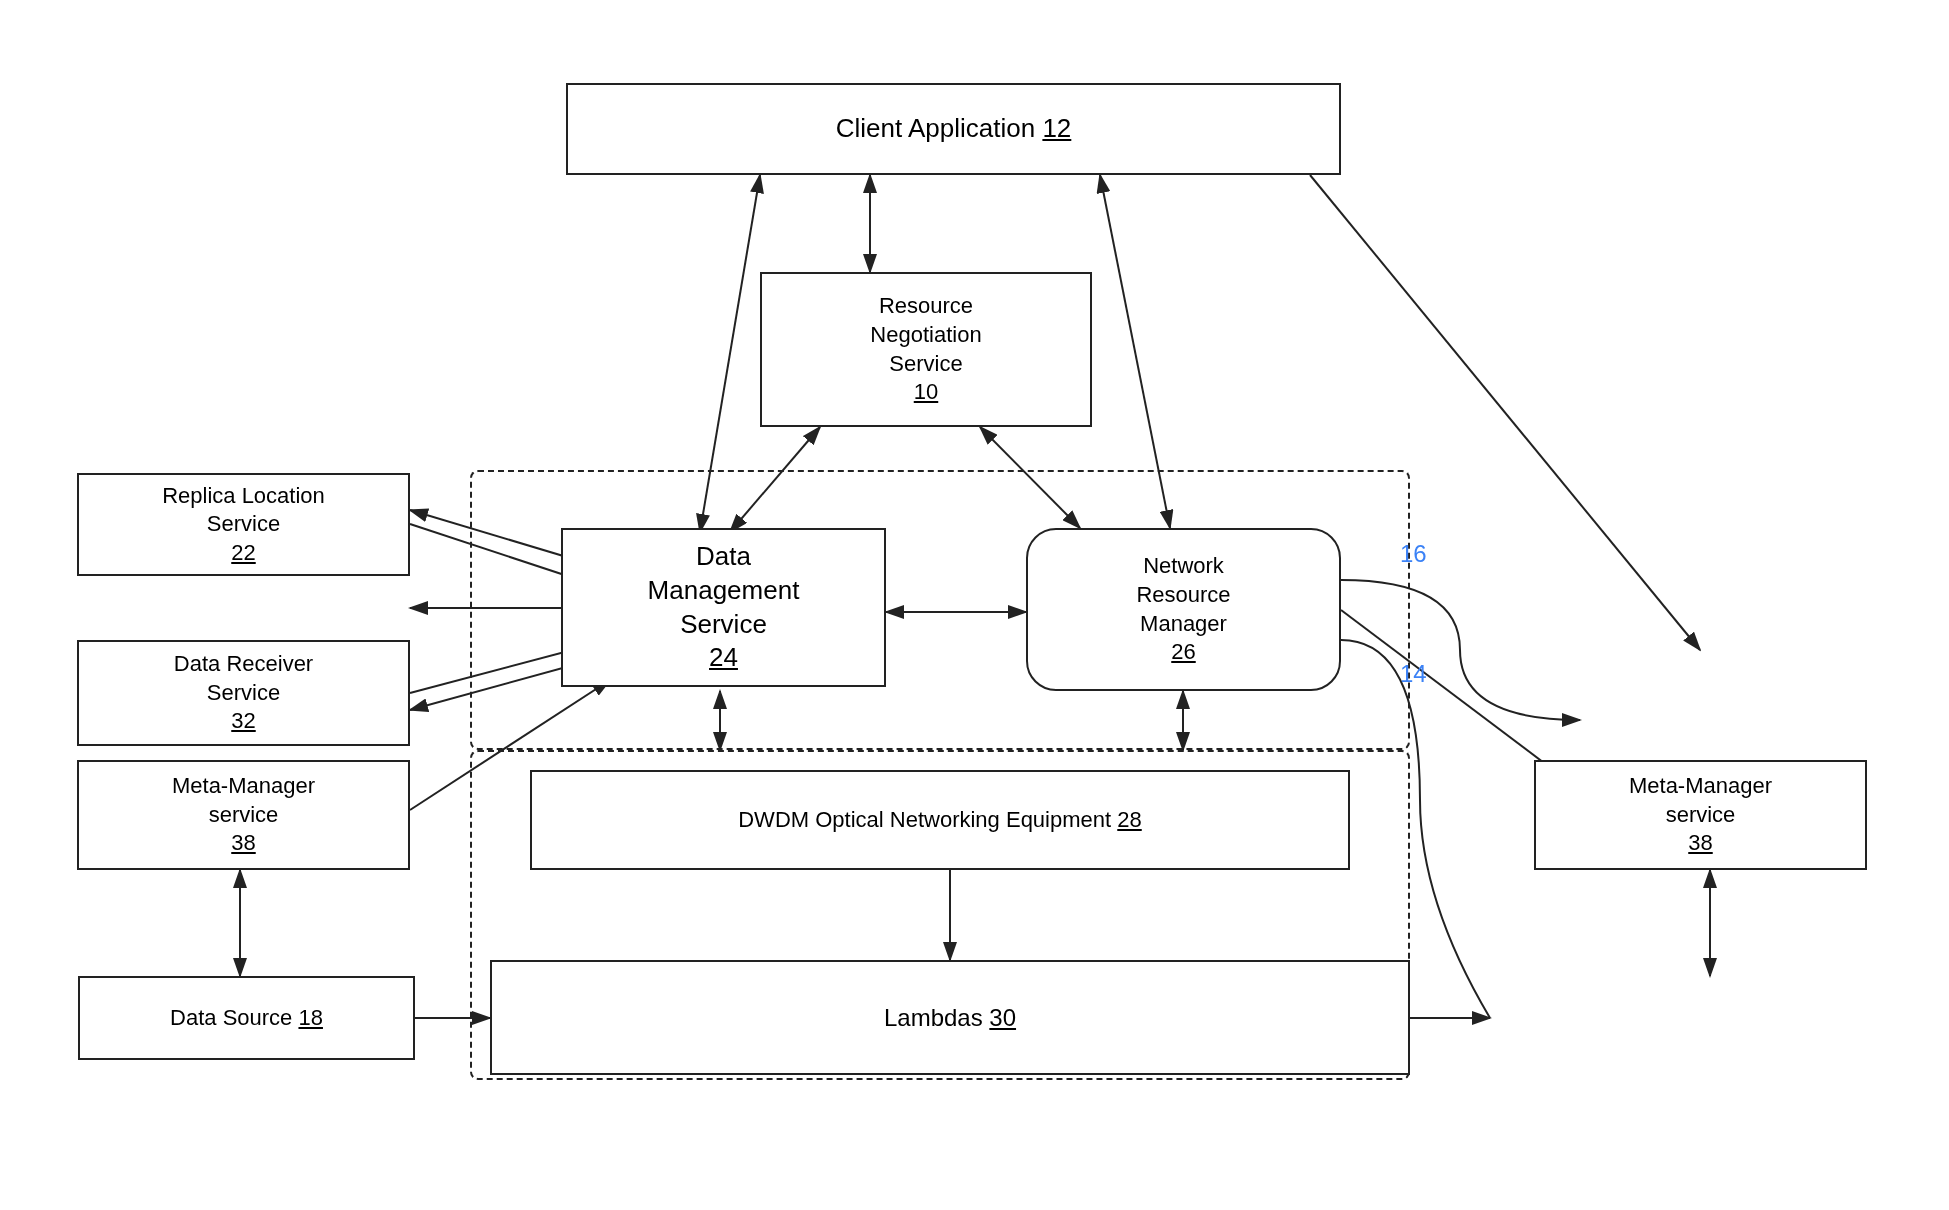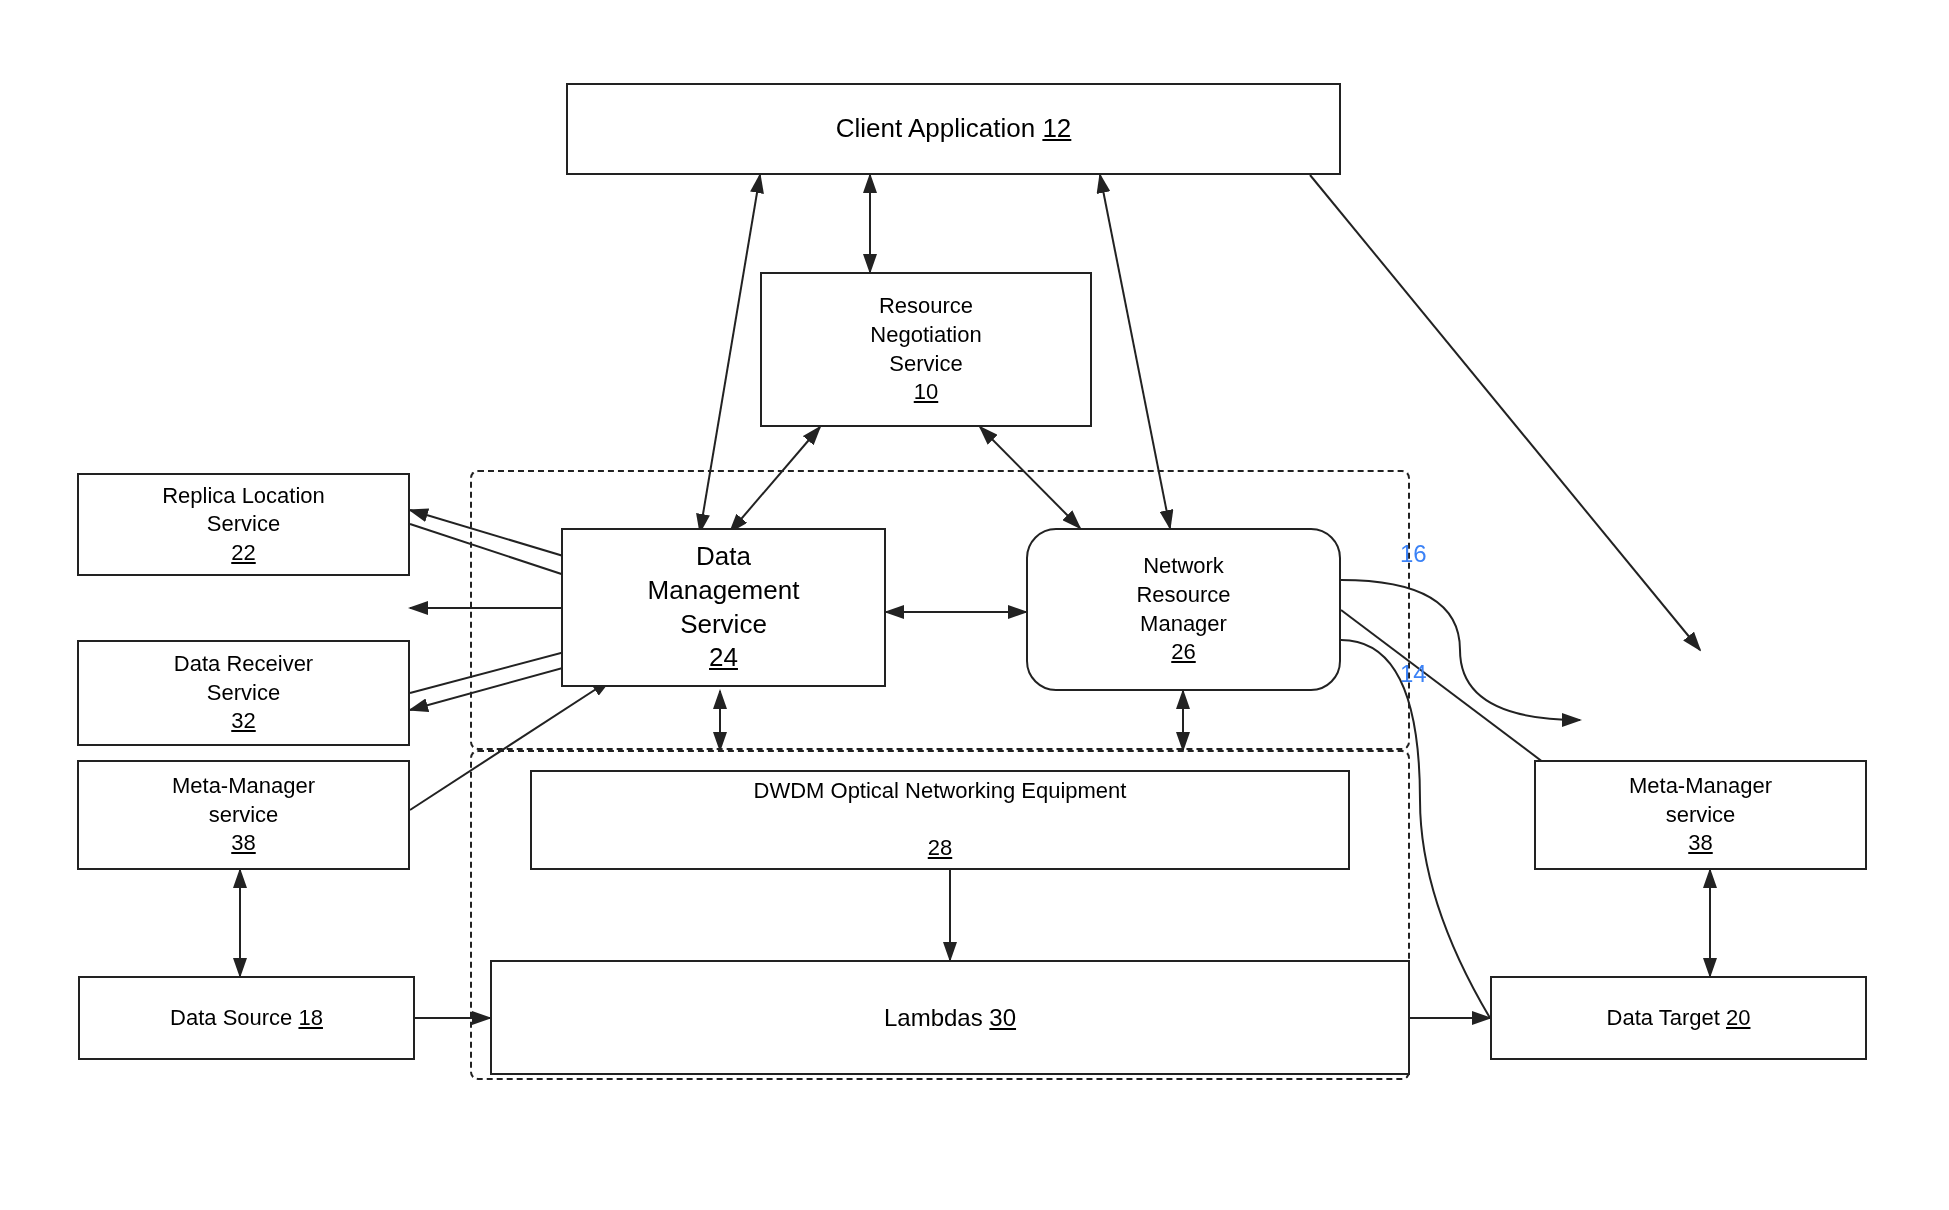--- a/index.html
+++ b/index.html
@@ -136,21 +136,21 @@
   <div class="box" style="left:1026px; top:528px; width:315px; height:163px; font-size:22px;border-radius:30px;">
     <div>
       <div>Network<br>Resource<br>Manager</div>
       <span class="num">26</span>
     </div>
   </div>
 
   <div class="dashed-container" style="left:470px; top:750px; width:940px; height:330px; border-radius:8px;">
   </div>
 
-  <div class="box" style="left:530px; top:770px; width:820px; height:100px; font-size:22px;flex-direction:column;">
+  <div class="box" style="left:530px; top:770px; width:820px; height:100px; font-size:22px;">
     <span>DWDM Optical Networking Equipment</span>&nbsp;<span class="num">28</span>
   </div>
 
   <div class="box" style="left:490px; top:960px; width:920px; height:115px; font-size:24px; background:#fff;">
     <span>Lambdas</span>&nbsp;<span class="num">30</span>
   </div>
 
   <div class="box" style="left:77px; top:473px; width:333px; height:103px; font-size:22px;">
     <div>
       <div>Replica Location<br>Service</div>
@@ -177,23 +177,20 @@
     <span>Data Source</span>&nbsp;<span class="num">18</span>
   </div>
 
   <div class="box" style="left:1534px; top:760px; width:333px; height:110px; font-size:22px;">
     <div>
       <div>Meta-Manager<br>service</div>
       <span class="num">38</span>
     </div>
   </div>
 
-  <div class="box" style="left:1490px; top:976px; width:377px; height:84px; font-size:22px;">
-    <span>Data Target</span>&nbsp;<span class="num">20</span>
-  </div>
 
   <div class="label-16" style="left:1400px; top:540px; font-size:24px;">
     <span>16</span>
   </div>
   <div class="label-16" style="left:1400px; top:660px; font-size:24px;">
     <span>14</span>
   </div>
 
 </div>
 

